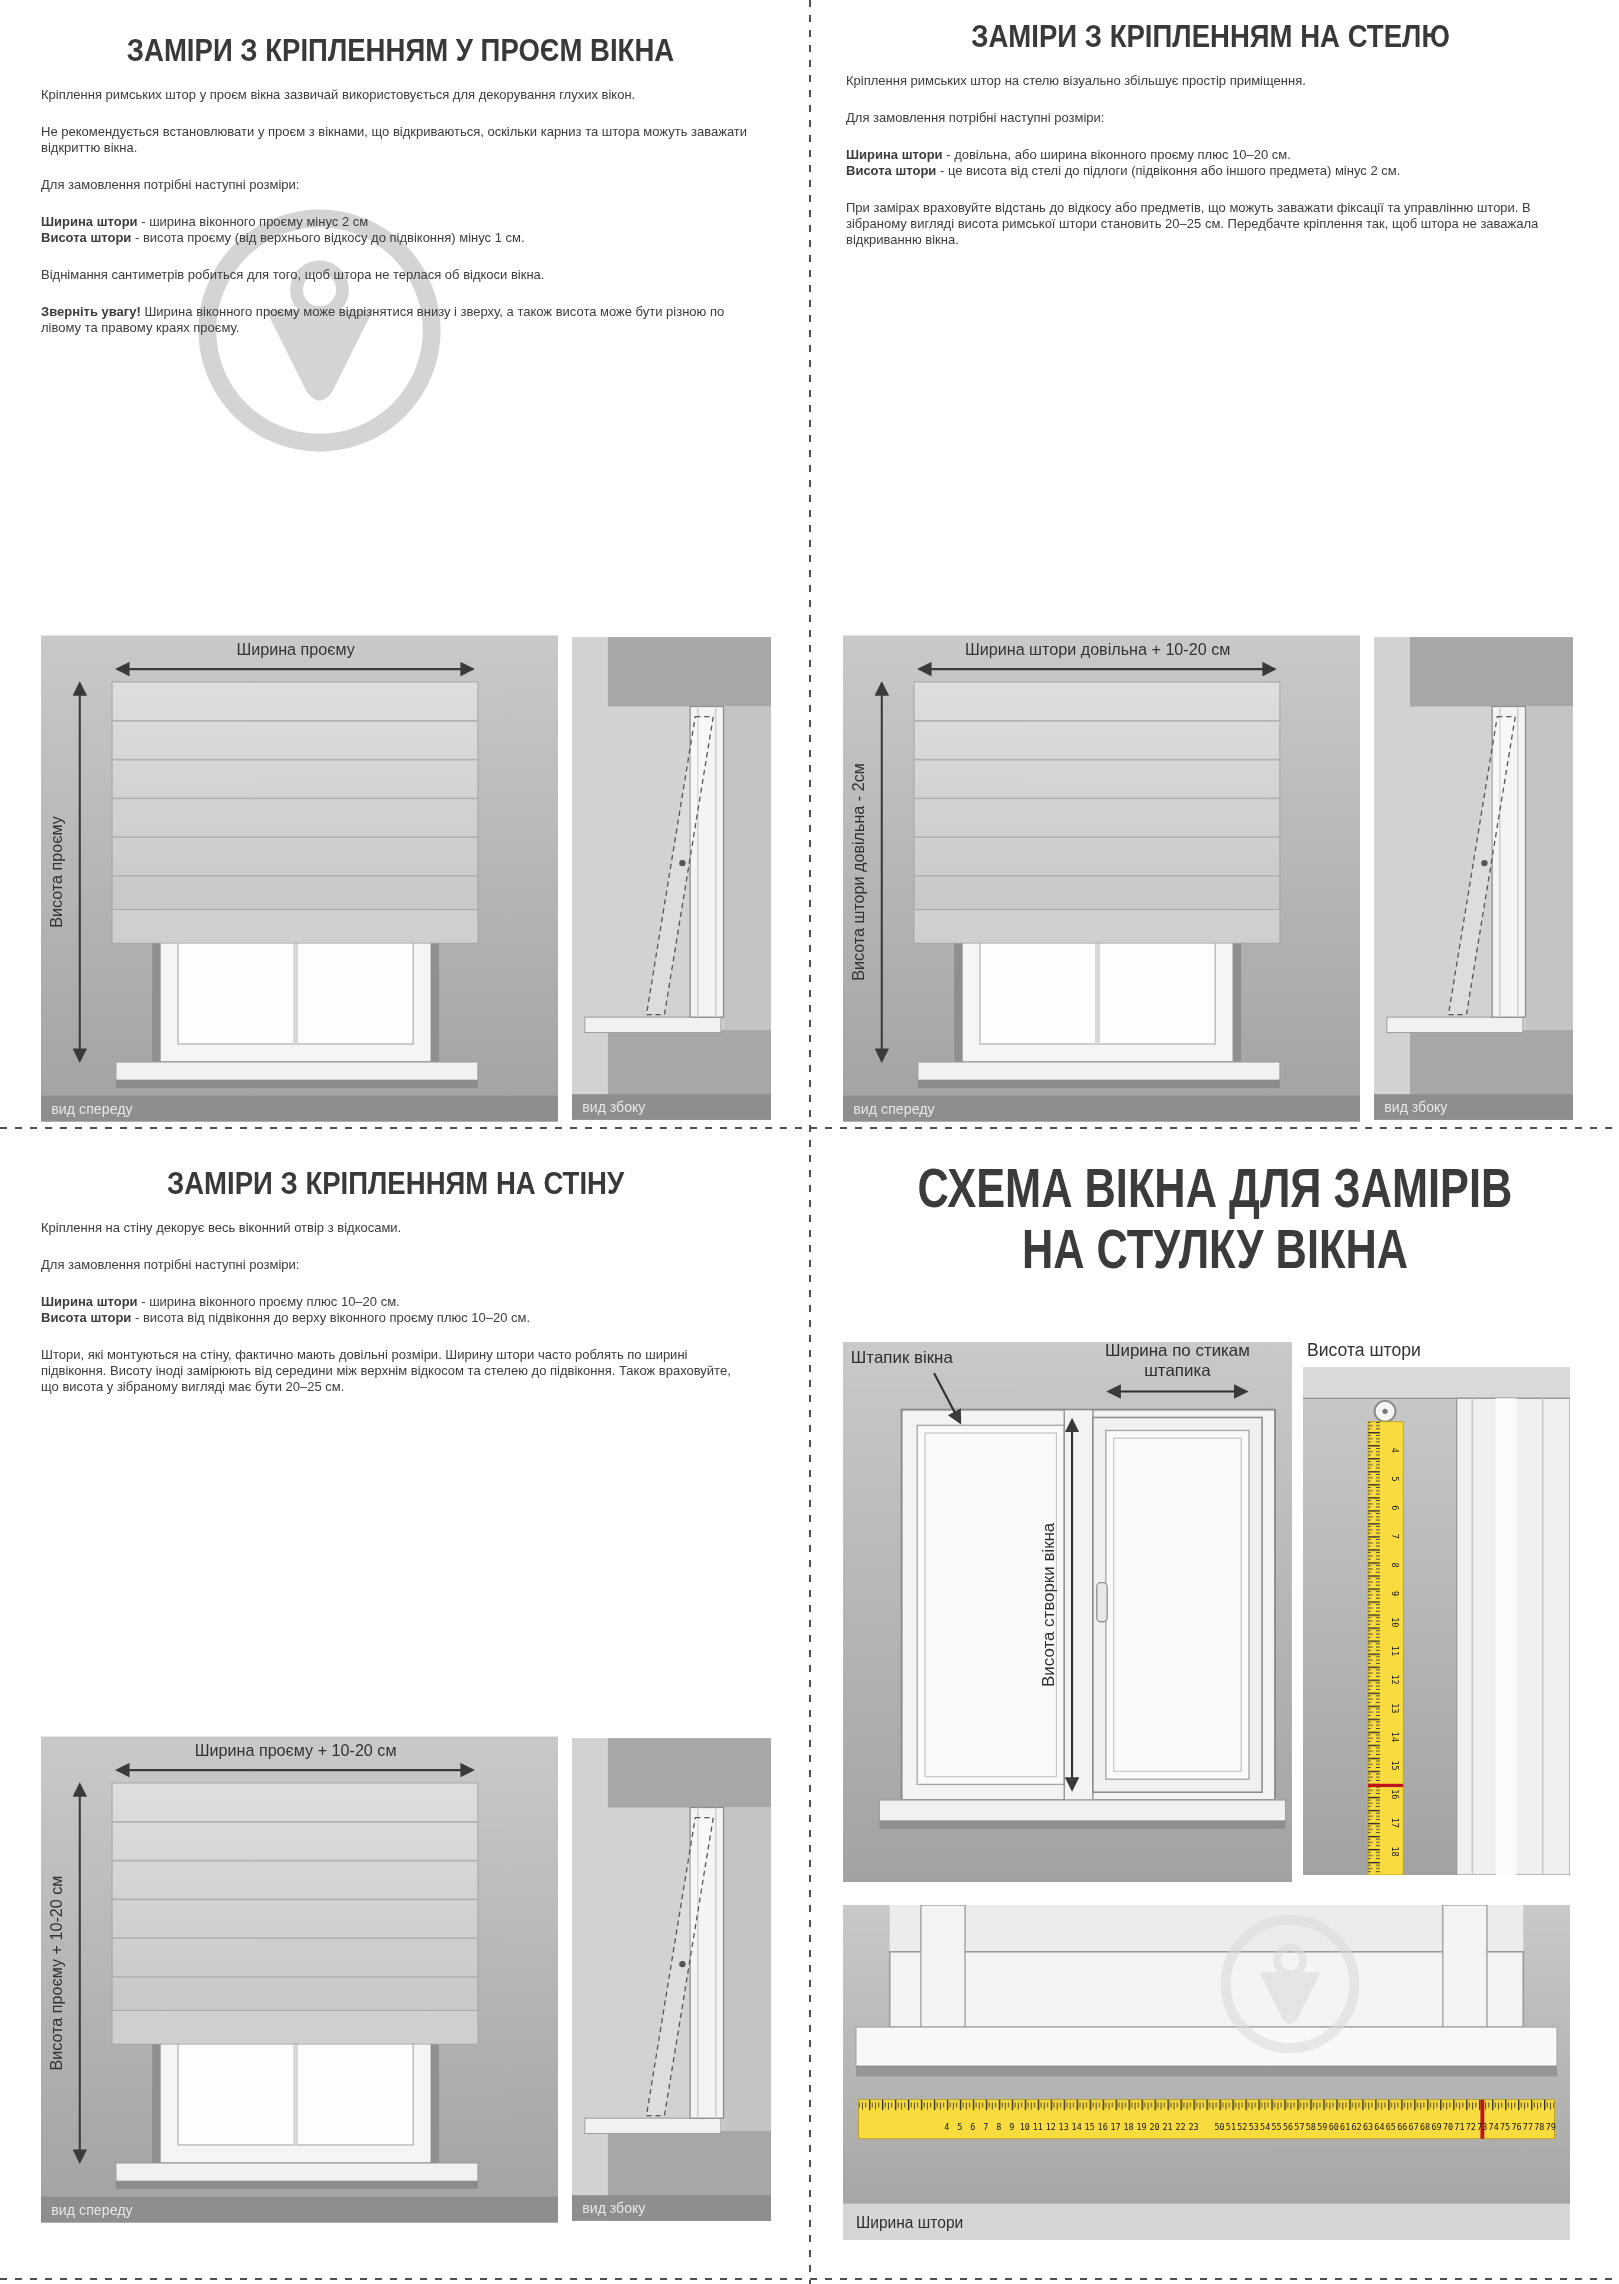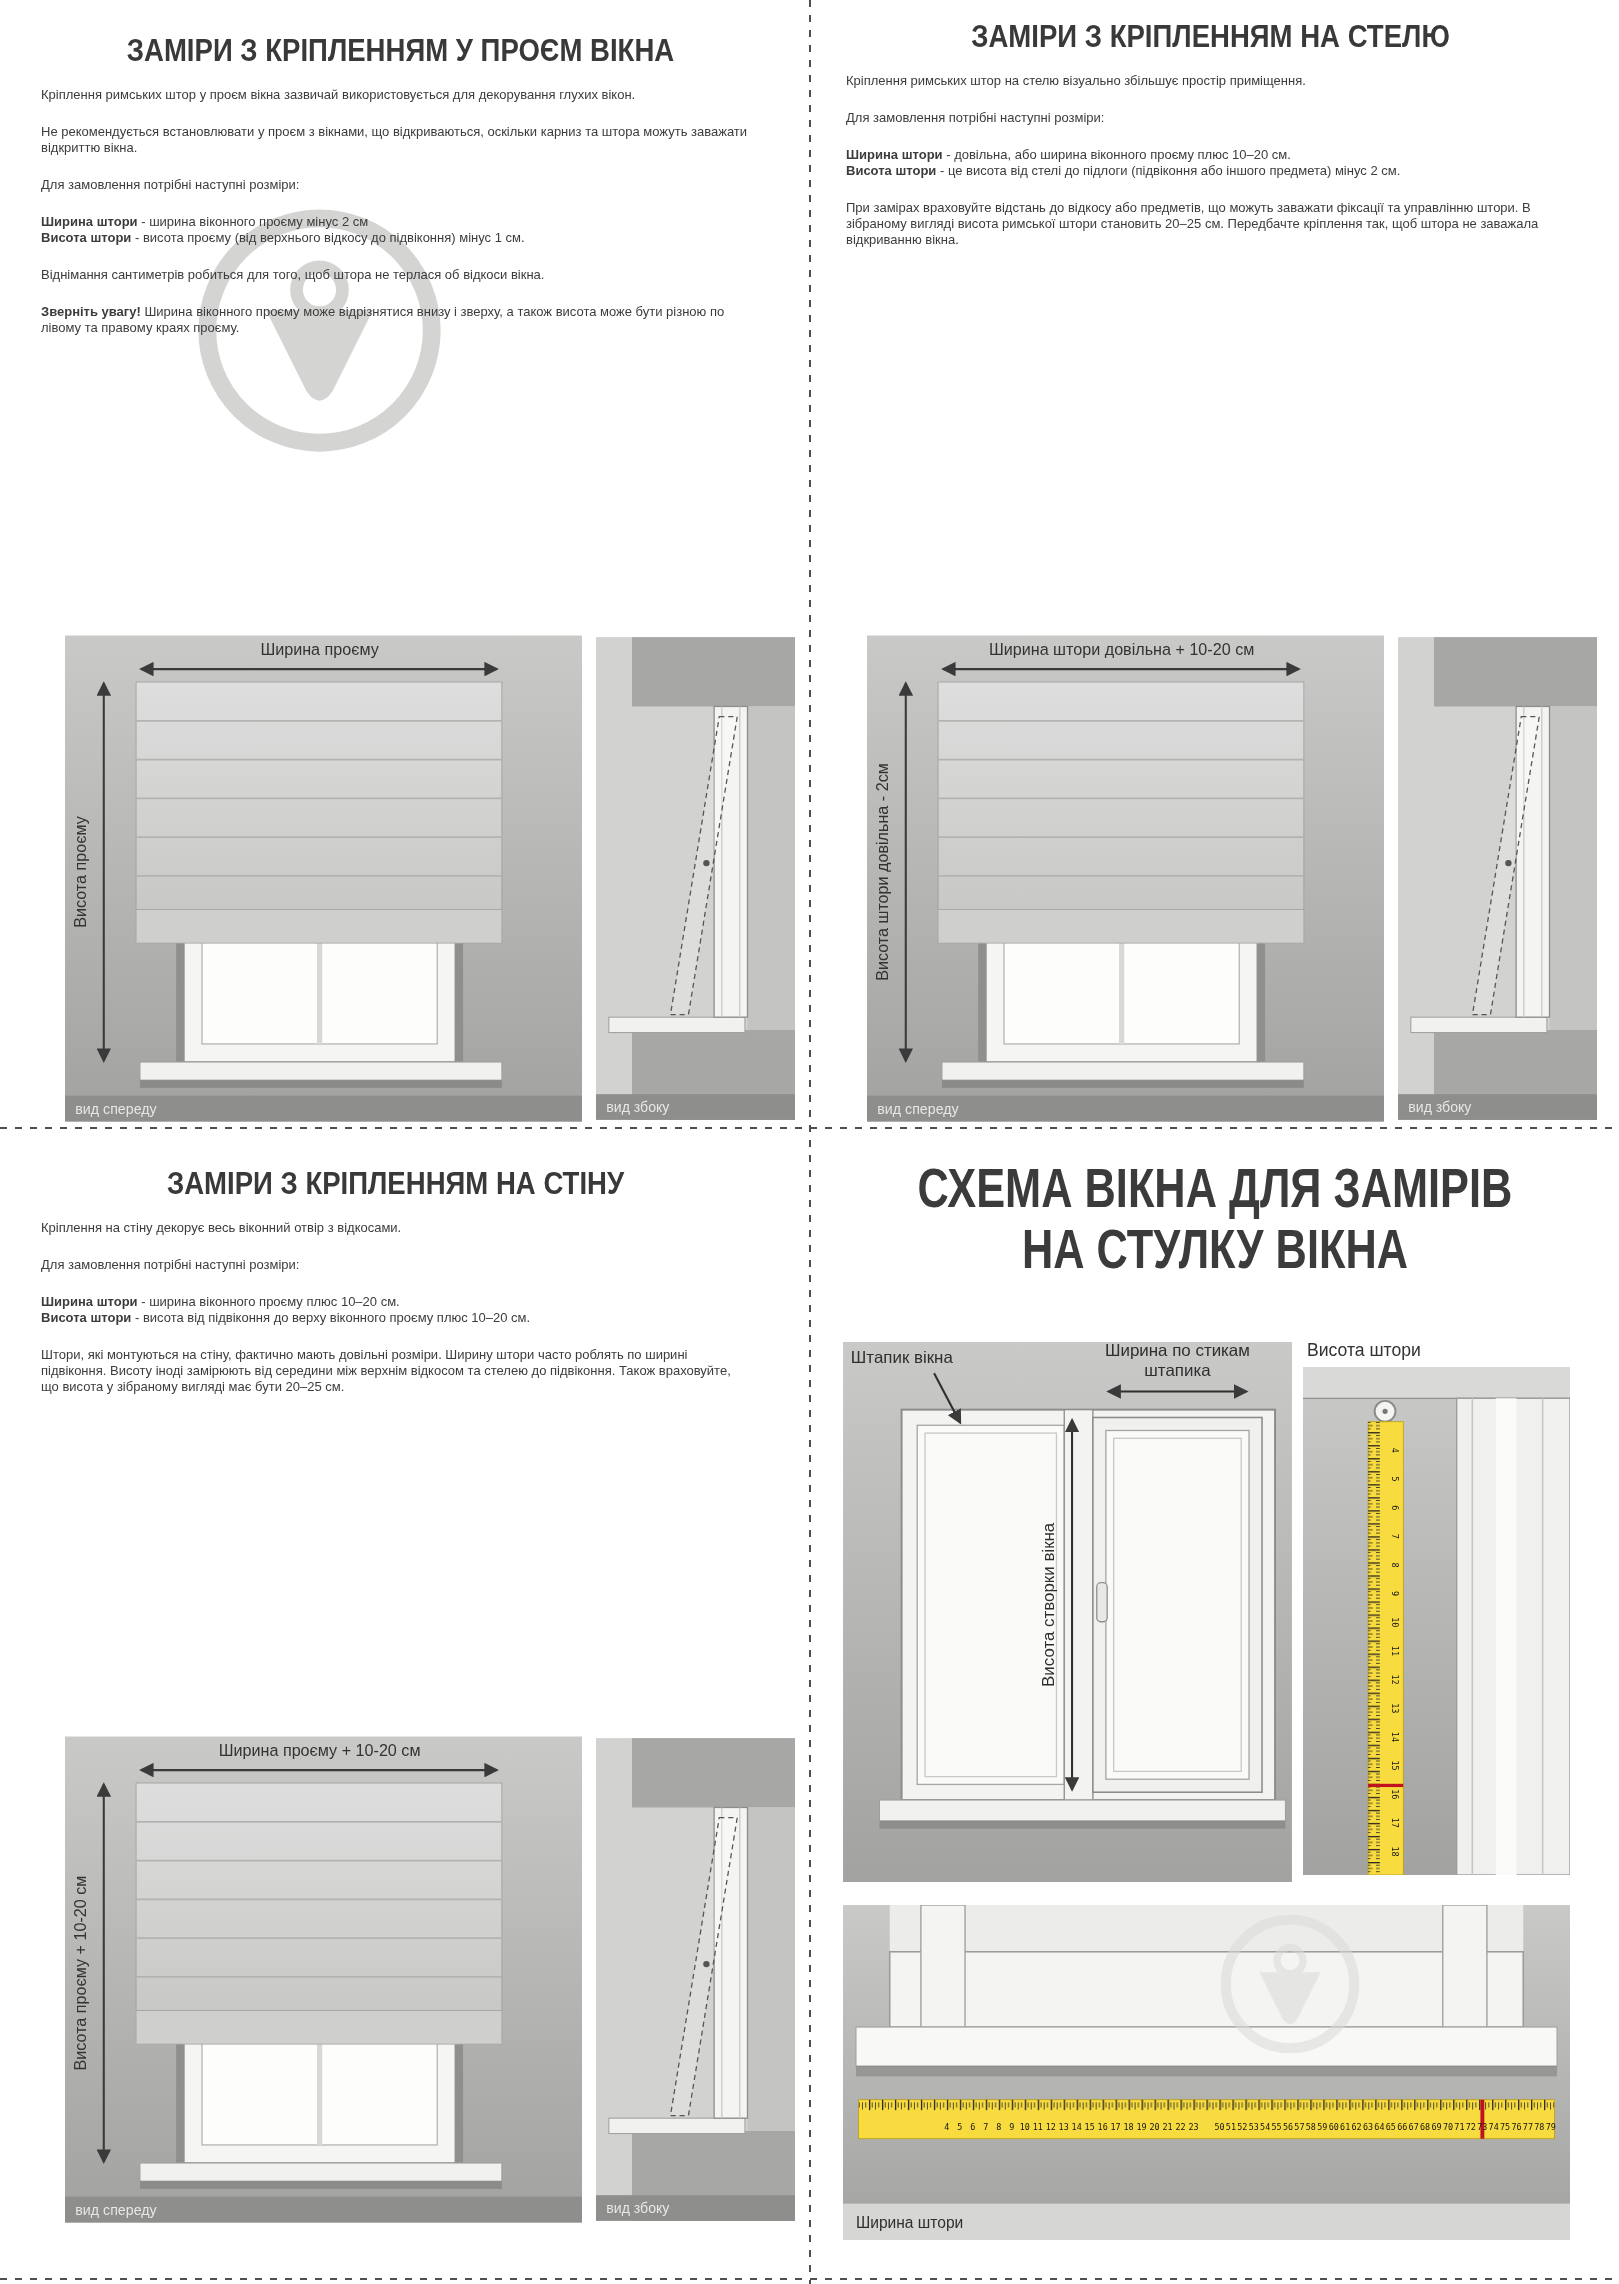--- a/index.html
+++ b/index.html
@@ -24,21 +24,21 @@
   .tr-text { left:36px; top:20px; width:729px; }
   .bl-text { left:41px; top:40px; width:709px; }
 
   .sec-title { font-size:29px; font-weight:bold; color:#393939; text-align:center;
     transform:scale(.95,1.08); margin-bottom:19.5px; white-space:nowrap; }
   .para { font-size:13px; line-height:1.24; margin-bottom:21px; }
   .para b { font-weight:bold; }
   .para.bold { font-weight:normal; }
   .dim-line { display:block; }
 
-  .figure { position:absolute; display:flex; gap:14.3px; z-index:1;margin-left:24px; }
+  .figure { position:absolute; display:flex; gap:14.3px; z-index:1; }
   .fig-tl, .fig-tr { top:635px; }
   .fig-tl { left:41px; }
   .fig-tr { left:33px; }
   .fig-bl { left:41px; top:609px;align-items:flex-end; }
 
   .big-title { position:absolute; left:37px; top:36px; width:736px; text-align:center;
     font-size:51px; font-weight:bold; color:#3b3b3b; line-height:1.1;
     transform:scale(.85,1.1); z-index:2; }
 
   .watermark { position:absolute; }

